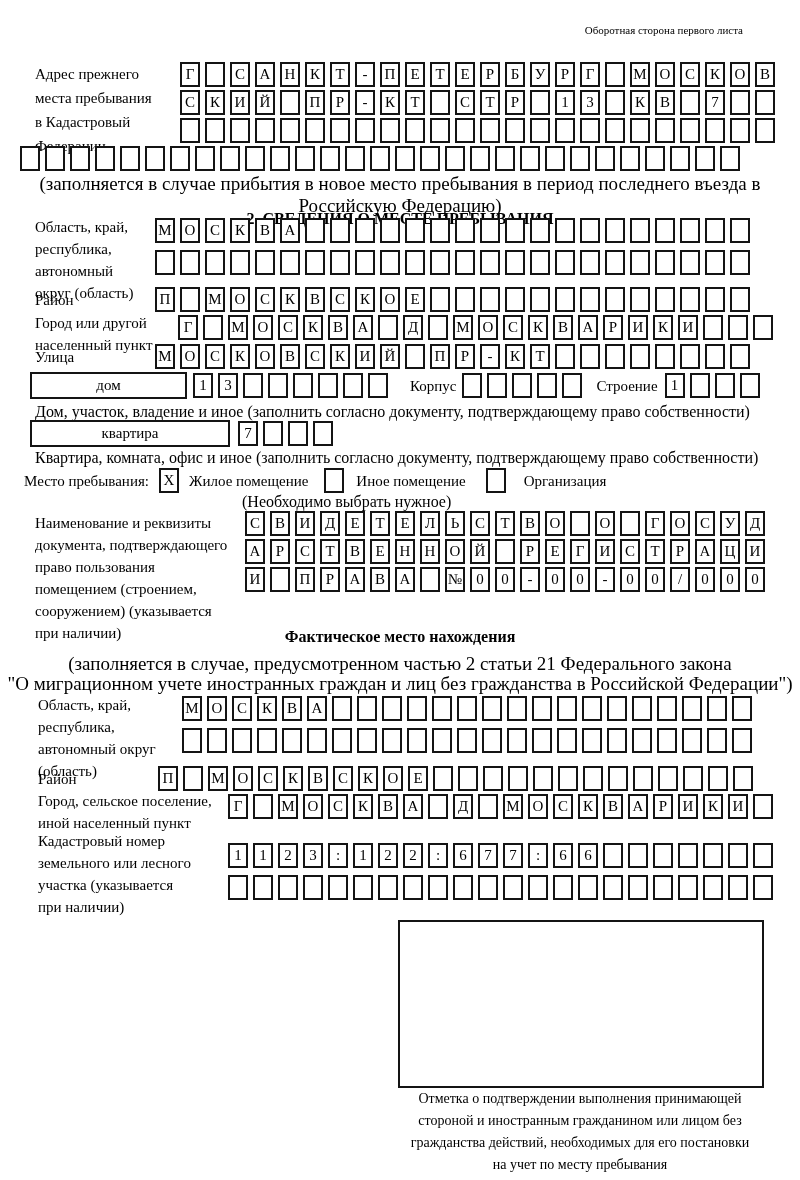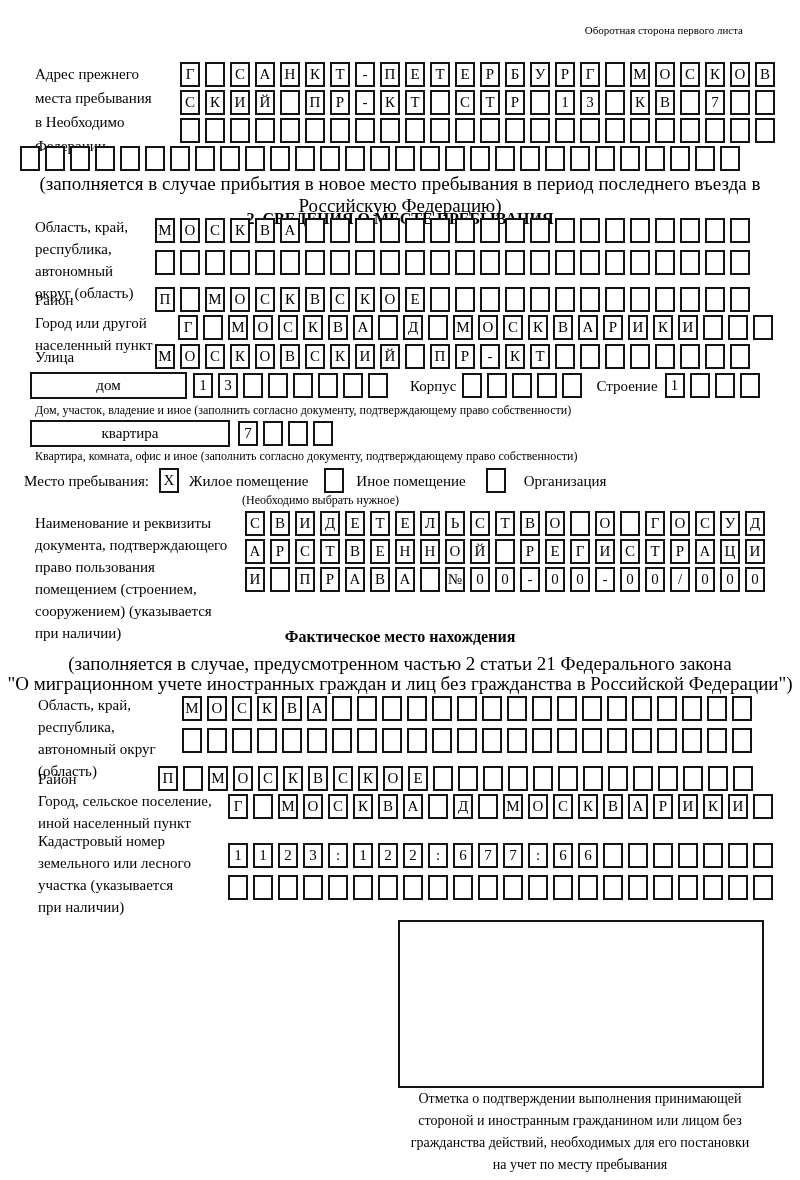--- a/index.html
+++ b/index.html
@@ -17,36 +17,36 @@
     font-size:15px; line-height:1; background:#fff;
   }
   .hrow { position:absolute; display:flex; align-items:center; }
   .cells-inline { display:flex; gap:5px; }
   .fieldbox {
     border:2px solid #141414; height:27px; box-sizing:border-box; background:#fff;
     display:flex; align-items:center; justify-content:center; font-size:15px; flex:none;
   }
   .heading { position:absolute; left:0; width:100%; text-align:center; font-weight:bold; font-size:16px; }
   .cnote { position:absolute; left:0; width:100%; text-align:center; font-size:19px; }
-  .note { position:absolute; font-size:12px; }
+  .note { position:absolute; font-size:16px; }
   .bigbox { position:absolute; border:2px solid #141414; background:#fff; }
   .confnote { position:absolute; text-align:center; font-size:14px; line-height:22px; }
   .corner { position:absolute; font-size:11px; }
 </style>
 </head>
 <body>
 
 <div id="form-page">
 
   <div class="corner" style="top:24px; right:57px;">Оборотная сторона первого листа</div>
 
   <div class="abs lbl lbl-lg" style="left:35px; top:62px;">
     <div>Адрес прежнего</div>
     <div>места пребывания</div>
-    <div>в Необходимо</div>
+    <div>в Кадастровый</div>
     <div>Федерации</div>
   </div>
 
   <div class="cells" style="left:180px; top:62px;">
       <span class="cell">Г</span>
       <span class="cell"></span>
       <span class="cell">С</span>
       <span class="cell">А</span>
       <span class="cell">Н</span>
       <span class="cell">К</span>

